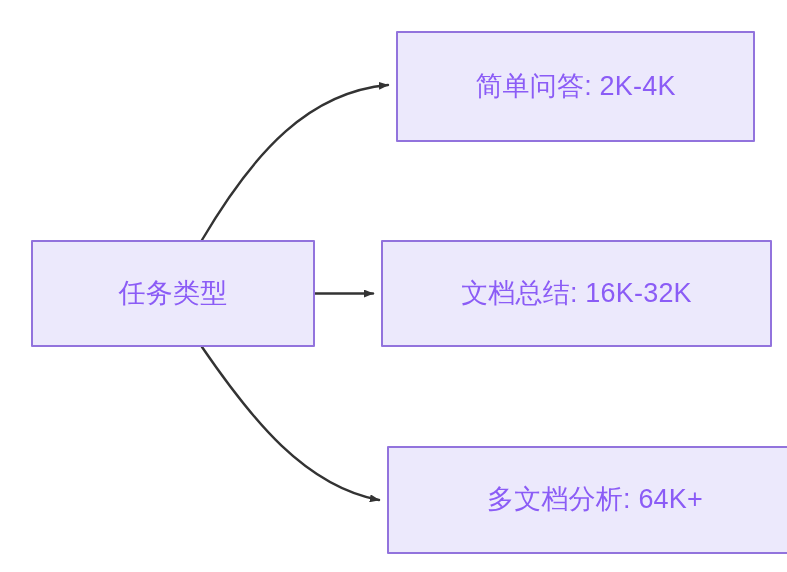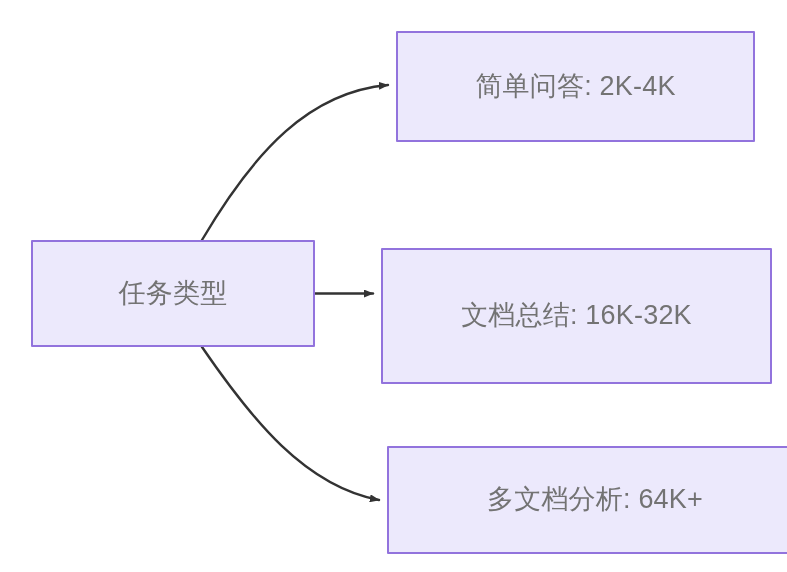--- a/index.html
+++ b/index.html
@@ -29,28 +29,28 @@
     display: flex;
     align-items: center;
     justify-content: center;
     background: #ece9fc;
     border: 2px solid #9273dd;
     border-radius: 1px;
   }
   .node-label {
     font-size: 27px;
     line-height: 1.15;
-    color: #737373;
+    color: #8b5cf6;
     letter-spacing: 0.2px;
     white-space: nowrap;
   }
   
   #node-root      { left: 31px;  top: 240px; width: 284px; height: 107px; }
   #node-simple-qa { left: 396px; top: 31px;  width: 359px; height: 111px; }
-  #node-doc-sum   { left: 381px; top: 240px; width: 391px; height: 136px; margin-top: 8px; }
+  #node-doc-sum   { left: 381px; top: 240px; width: 391px; height: 107px; }
   #node-multi-doc { left: 387px; top: 446px; width: 416px; height: 108px; }
 </style>
 </head>
 <body>
 
 <div id="canvas">
 
   <svg id="edge-layer" viewBox="0 0 787 572" width="787" height="572" xmlns="http://www.w3.org/2000/svg">
     <defs>
       <marker id="arrowhead" markerWidth="10" markerHeight="8" refX="9.2" refY="4" orient="auto" markerUnits="userSpaceOnUse">

